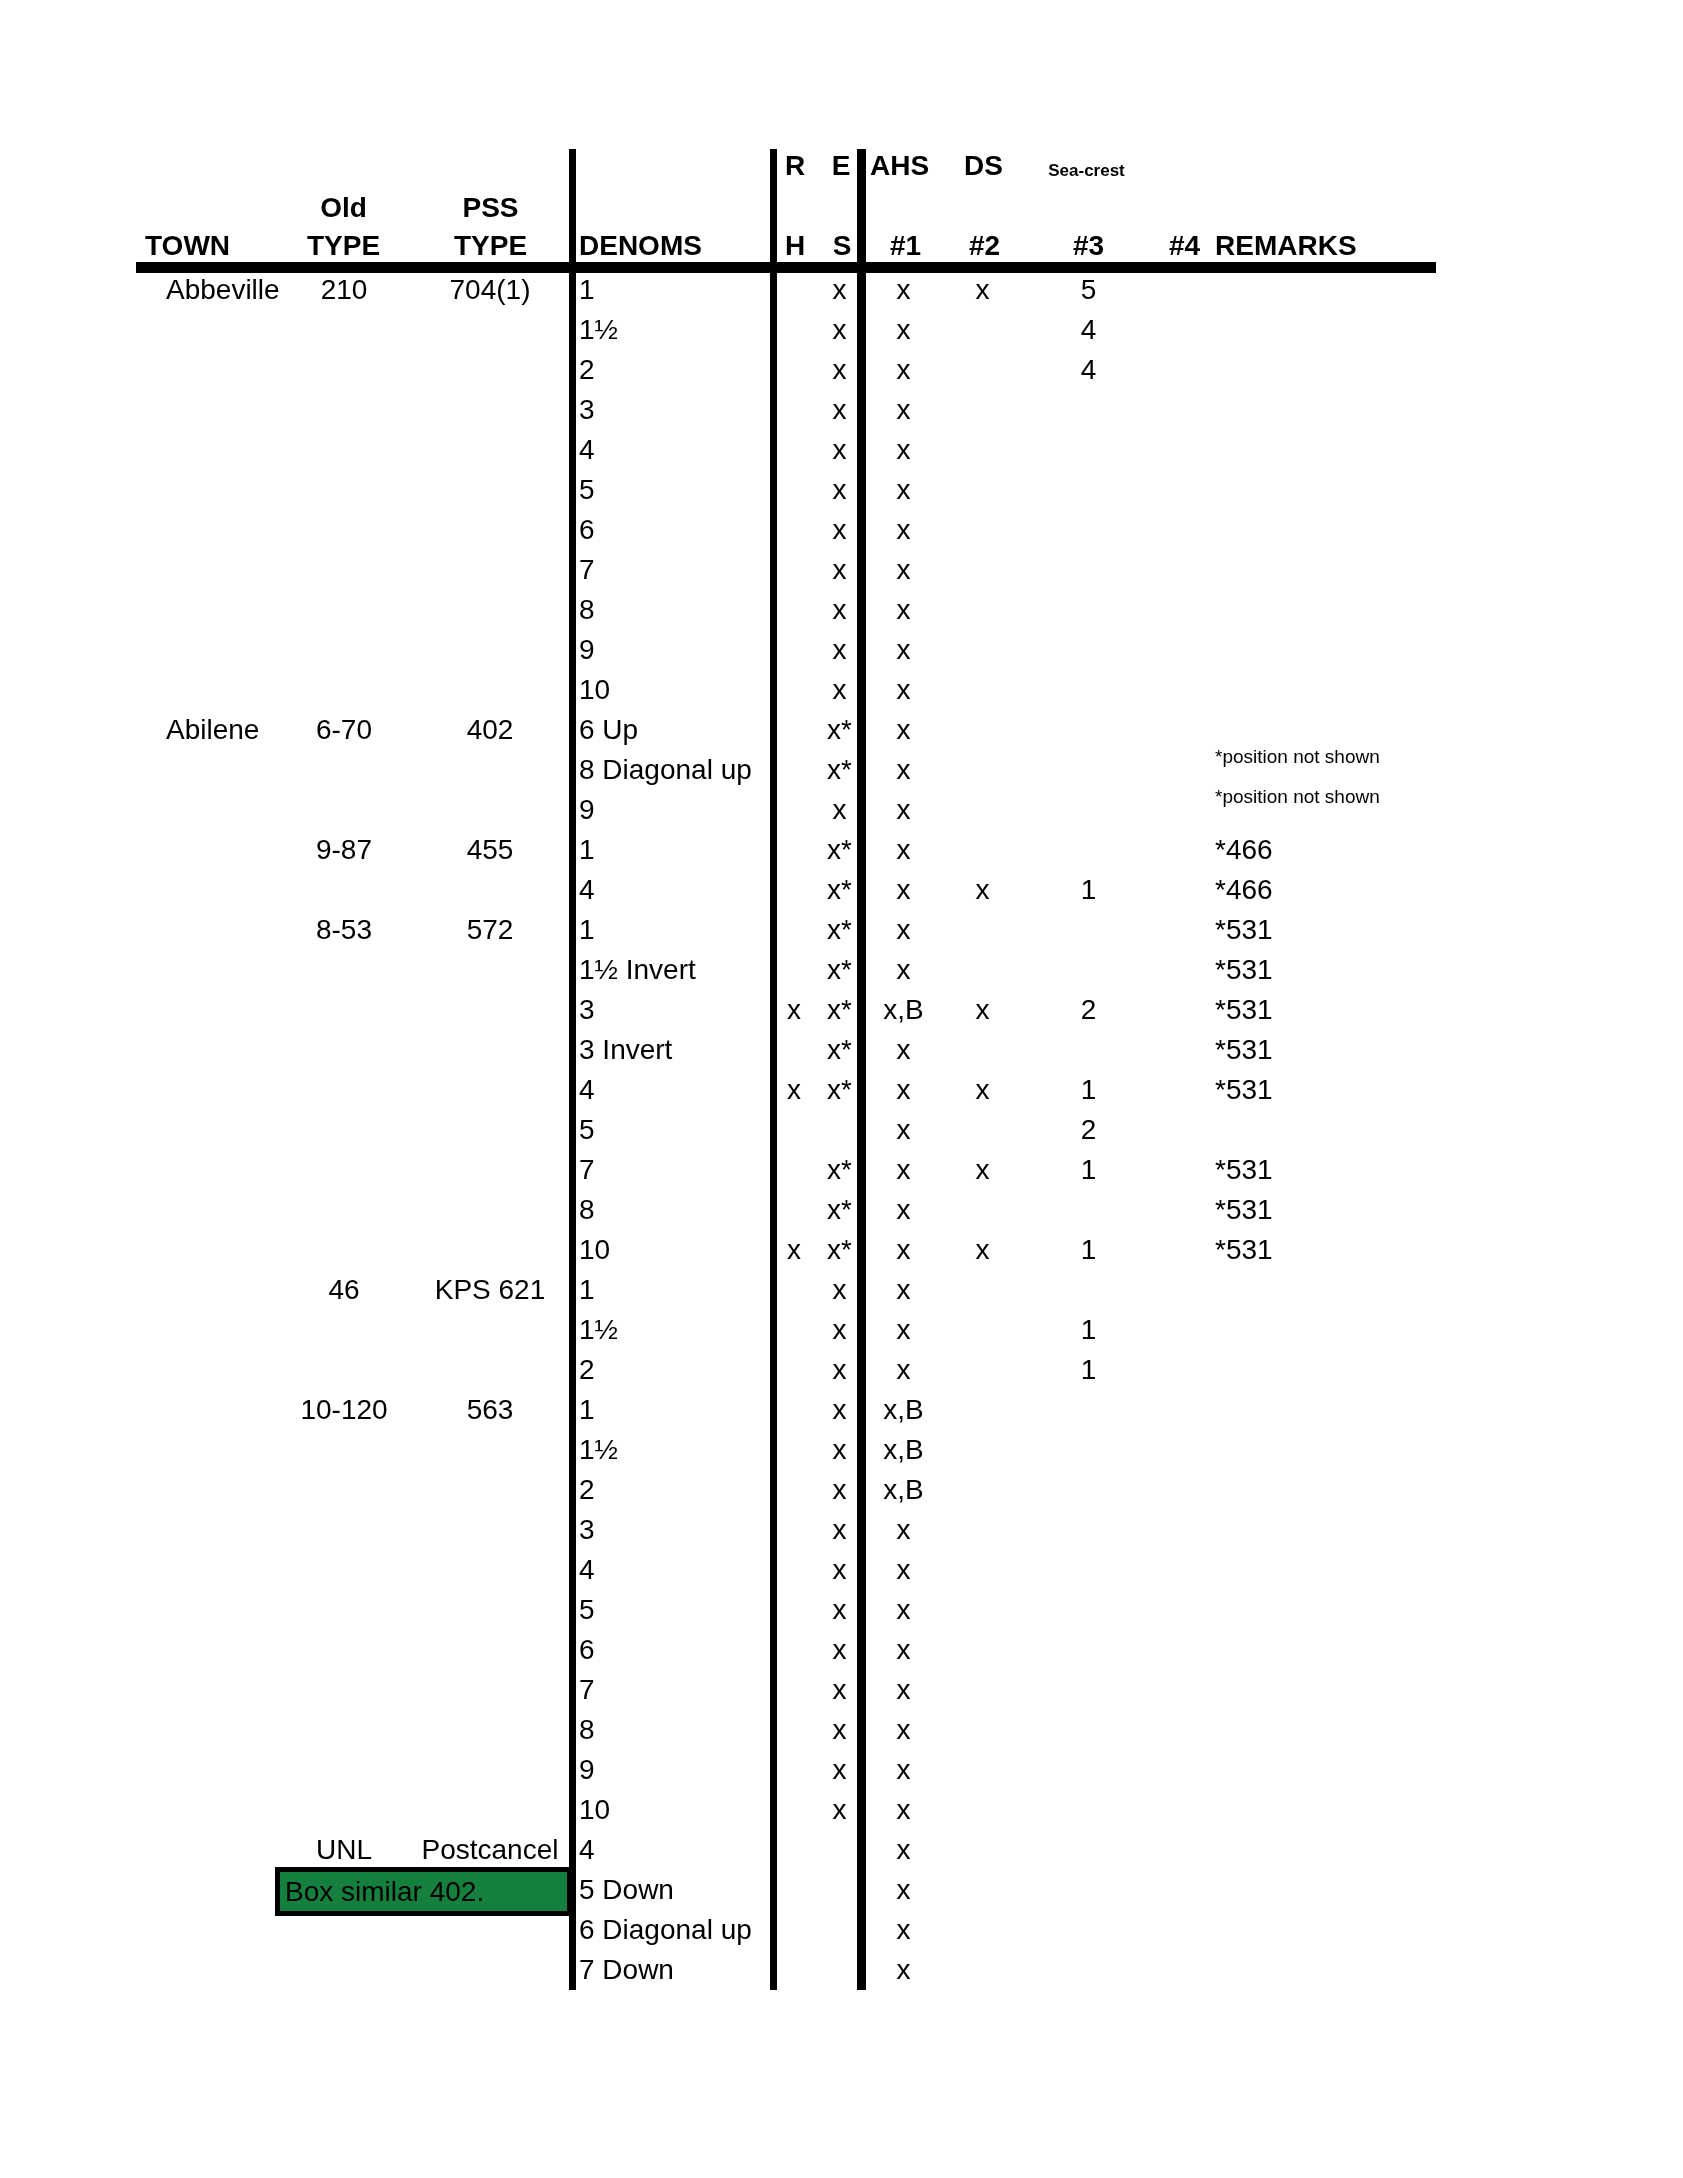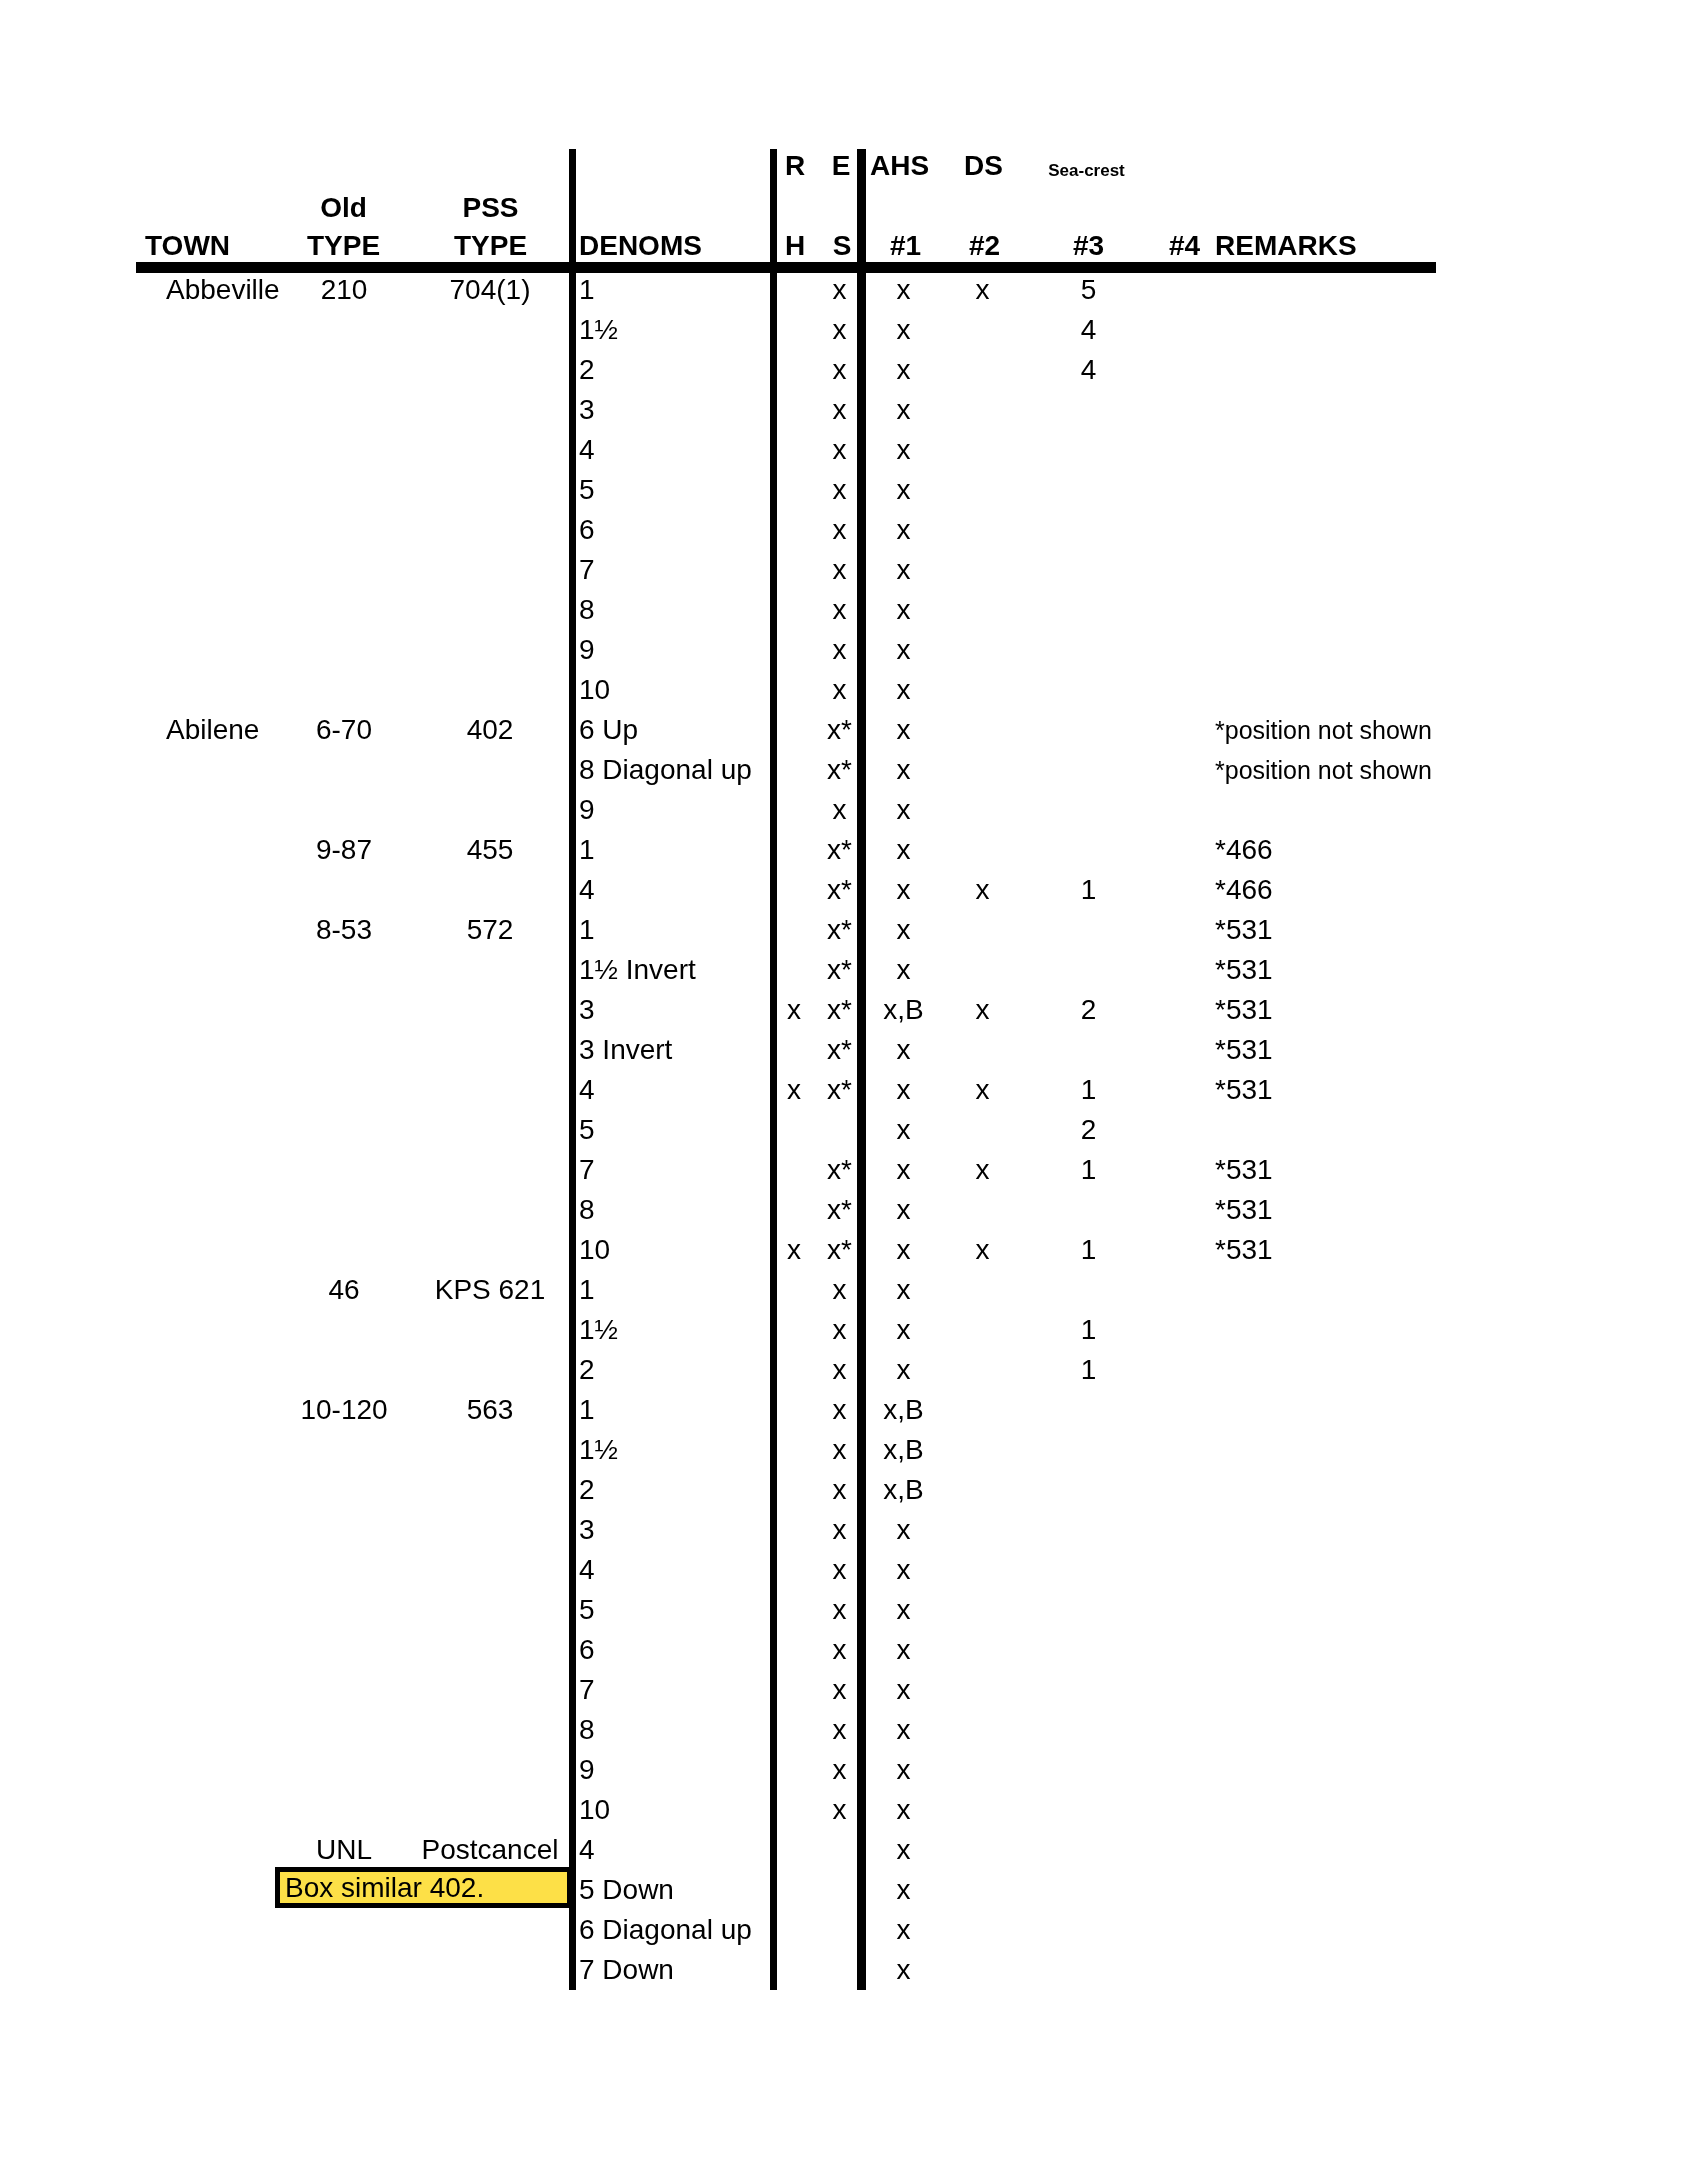--- a/index.html
+++ b/index.html
@@ -49,26 +49,26 @@
   .c-town   { left:145px;margin-left:21px; }
   .c-old    { left:277px;  width:134px; text-align:center; }
   .c-pss    { left:408px;  width:164px; text-align:center; }
   .c-denom  { left:579px; }
   .c-h      { left:770px;  width:48px;  text-align:center; }
   .c-s      { left:814px;  width:51px;  text-align:center; }
   .c-1      { left:864px;  width:79px;  text-align:center; }
   .c-2      { left:943px;  width:79px;  text-align:center; }
   .c-3      { left:1049px; width:79px;  text-align:center; }
   .c-remark { left:1215px; }
-  .c-remark.small { font-size:25px; }
+  .c-remark.small { font-size:19px;margin-top:27px; }
 
   
   #note-box {
-    position:absolute; left:275px; top:1867px; width:297px; height:41px;
-    border:5px solid #000; background:#fde047; display:flex; align-items:center;
+    position:absolute; left:275px; top:1867px; width:297px; height:49px;
+    border:5px solid #000; background:#15803d; display:flex; align-items:center;
   }
   #note-box span { font-size:28px; line-height:30px; padding-left:5px; white-space:nowrap; }
 </style>
 </head>
 <body>
 
 <div id="page">
 
   <div class="hlabel center" id="h-r">R</div>
   <div class="hlabel center" id="h-e">E</div>

